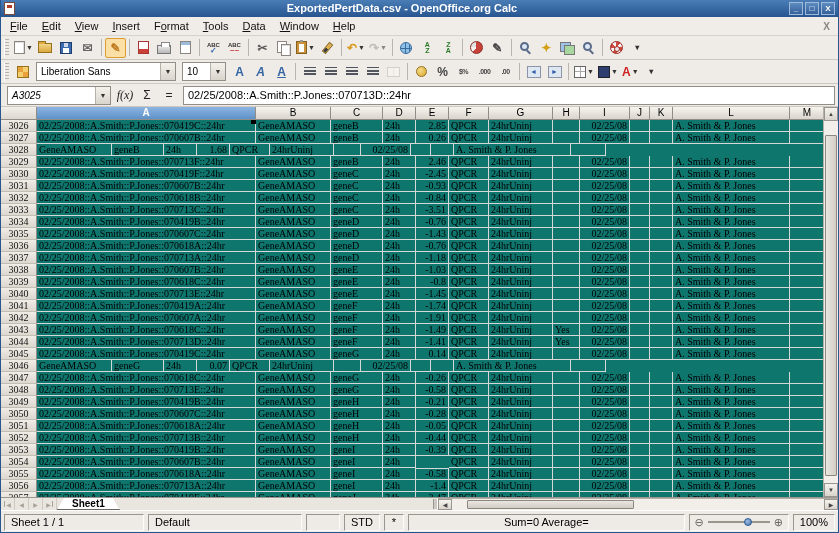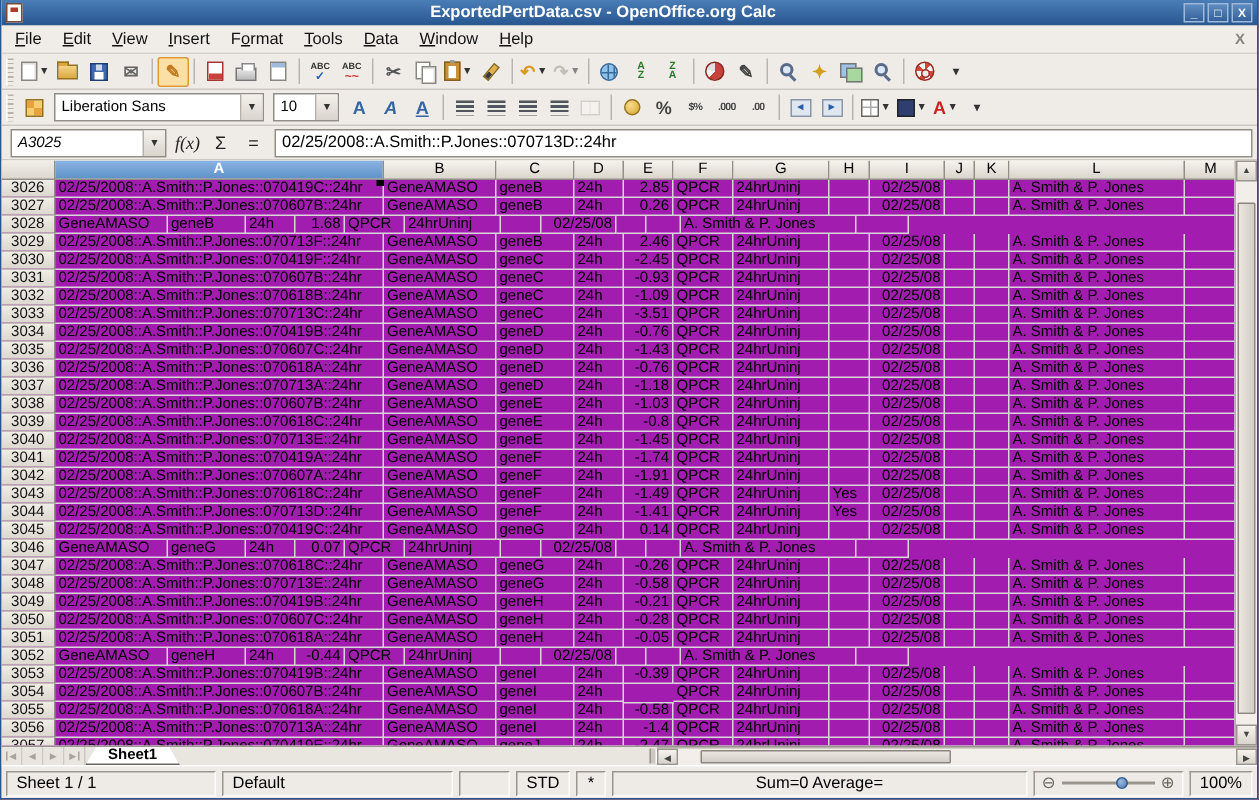--- a/index.html
+++ b/index.html
@@ -86,21 +86,21 @@
   .fx{font-style:italic;font-family:"Liberation Serif",serif;font-size:12px;}
   .inputline{flex:1;height:19px;background:#fff;border:1px solid #928e87;font-size:11px;line-height:17px;padding:0 4px;white-space:nowrap;overflow:hidden;margin-left:3px;}
   
   .gridwrap{height:390px;flex:none;display:flex;background:#fff;}
   .sheetarea{flex:1;display:flex;flex-direction:column;overflow:hidden;}
   .ghead{height:13px;flex:none;display:flex;background:#e4e0da;}
   .corner{width:36px;flex:none;background:linear-gradient(#f2efe9,#dcd8d0);border-right:1px solid #928e87;border-bottom:1px solid #928e87;}
   .ch{flex:none;background:linear-gradient(#f7f4ef,#d9d5cc);border-right:1px solid #928e87;border-bottom:1px solid #928e87;
       font-size:10px;line-height:12px;text-align:center;color:#000;}
   .ch.sel{background:linear-gradient(#8cb4e2,#5e92c8);color:#fff;font-weight:bold;}
-  .gbody{flex:1;overflow:hidden;position:relative;background:#a21caf;}
+  .gbody{flex:1;overflow:hidden;position:relative;background:#0f766e;font-family:Liberation Serif, serif;}
   .grow{height:12px;display:flex;}
   .rh{width:36px;flex:none;background:linear-gradient(#f0ece6,#dcd8d0);border-right:1px solid #928e87;border-bottom:1px solid #c2beb6;
       font-size:10px;line-height:11px;text-align:center;color:#111;}
   .cell{flex:none;border-right:1px solid #d7d7d7;border-bottom:1px solid #d7d7d7;font-size:10px;line-height:11px;padding:0 2px;
         white-space:nowrap;overflow:hidden;color:#000;}
   .cell.num{text-align:right;}
   .cursor-handle{position:absolute;left:250px;top:0;width:5px;height:4px;background:#000;}
   
   .vscroll{width:15px;flex:none;background:#f2eee9;border-left:1px solid #b5b1a9;display:flex;flex-direction:column;}
   .sbtn{height:14px;flex:none;background:linear-gradient(#f6f3ee,#d9d5cd);border:1px solid #9a968f;display:flex;align-items:center;justify-content:center;font-size:6px;color:#444;}
@@ -470,21 +470,21 @@
             <div class="cell" style="width: 23px;"></div>
             <div class="cell" style="width: 117px;">A. Smith &amp; P. Jones</div>
             <div class="cell" style="width: 35px;"></div>
           </div>
           <div class="grow">
             <div class="rh">3032</div>
             <div class="cell" style="width: 219px;">02/25/2008::A.Smith::P.Jones::070618B::24hr</div>
             <div class="cell" style="width: 75px;">GeneAMASO</div>
             <div class="cell" style="width: 52px;">geneC</div>
             <div class="cell" style="width: 33px;">24h</div>
-            <div class="cell num" style="width: 33px;">-1.09</div>
+            <div class="cell num" style="width: 33px;">-0.84</div>
             <div class="cell" style="width: 40px;">QPCR</div>
             <div class="cell" style="width: 64px;">24hrUninj</div>
             <div class="cell" style="width: 27px;"></div>
             <div class="cell num" style="width: 50px;">02/25/08</div>
             <div class="cell" style="width: 20px;"></div>
             <div class="cell" style="width: 23px;"></div>
             <div class="cell" style="width: 117px;">A. Smith &amp; P. Jones</div>
             <div class="cell" style="width: 35px;"></div>
           </div>
           <div class="grow">
@@ -785,20 +785,21 @@
             <div class="cell" style="width: 64px;">24hrUninj</div>
             <div class="cell" style="width: 27px;"></div>
             <div class="cell num" style="width: 50px;">02/25/08</div>
             <div class="cell" style="width: 20px;"></div>
             <div class="cell" style="width: 23px;"></div>
             <div class="cell" style="width: 117px;">A. Smith &amp; P. Jones</div>
             <div class="cell" style="width: 35px;"></div>
           </div>
           <div class="grow">
             <div class="rh">3052</div>
+            <div class="cell" style="width: 219px;">02/25/2008::A.Smith::P.Jones::070713B::24hr</div>
             <div class="cell" style="width: 75px;">GeneAMASO</div>
             <div class="cell" style="width: 52px;">geneH</div>
             <div class="cell" style="width: 33px;">24h</div>
             <div class="cell num" style="width: 33px;">-0.44</div>
             <div class="cell" style="width: 40px;">QPCR</div>
             <div class="cell" style="width: 64px;">24hrUninj</div>
             <div class="cell" style="width: 27px;"></div>
             <div class="cell num" style="width: 50px;">02/25/08</div>
             <div class="cell" style="width: 20px;"></div>
             <div class="cell" style="width: 23px;"></div>

